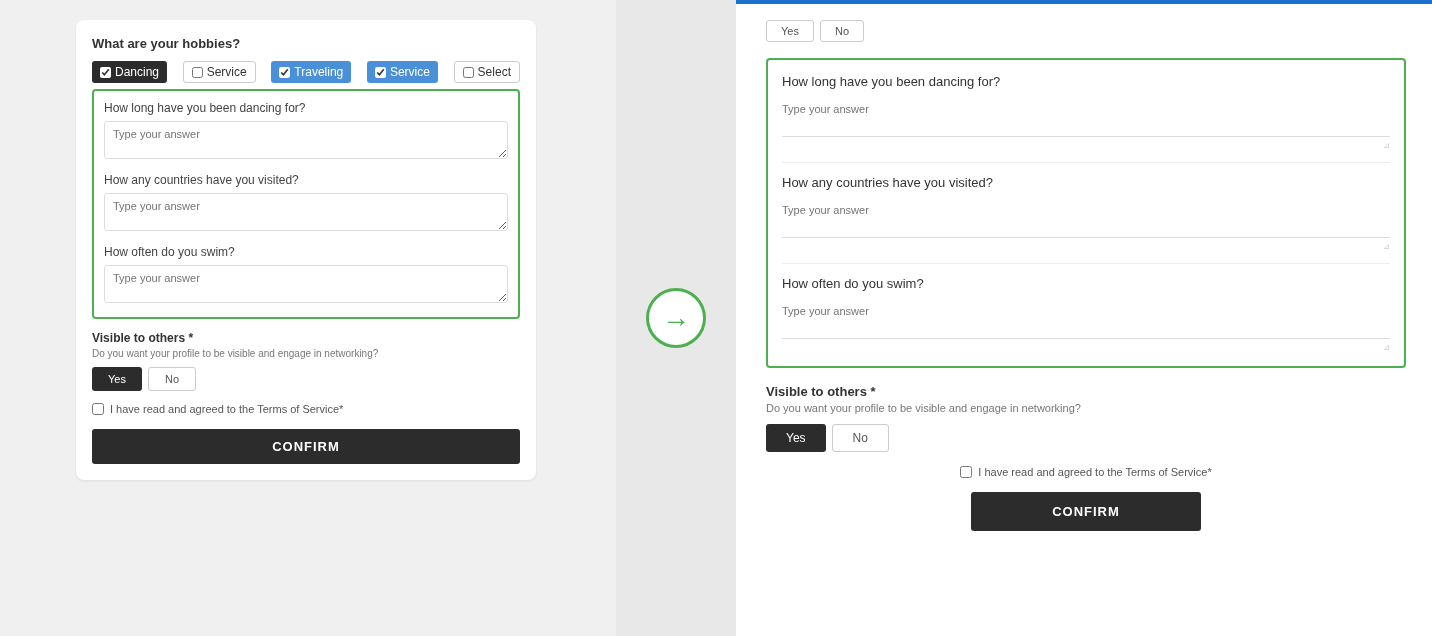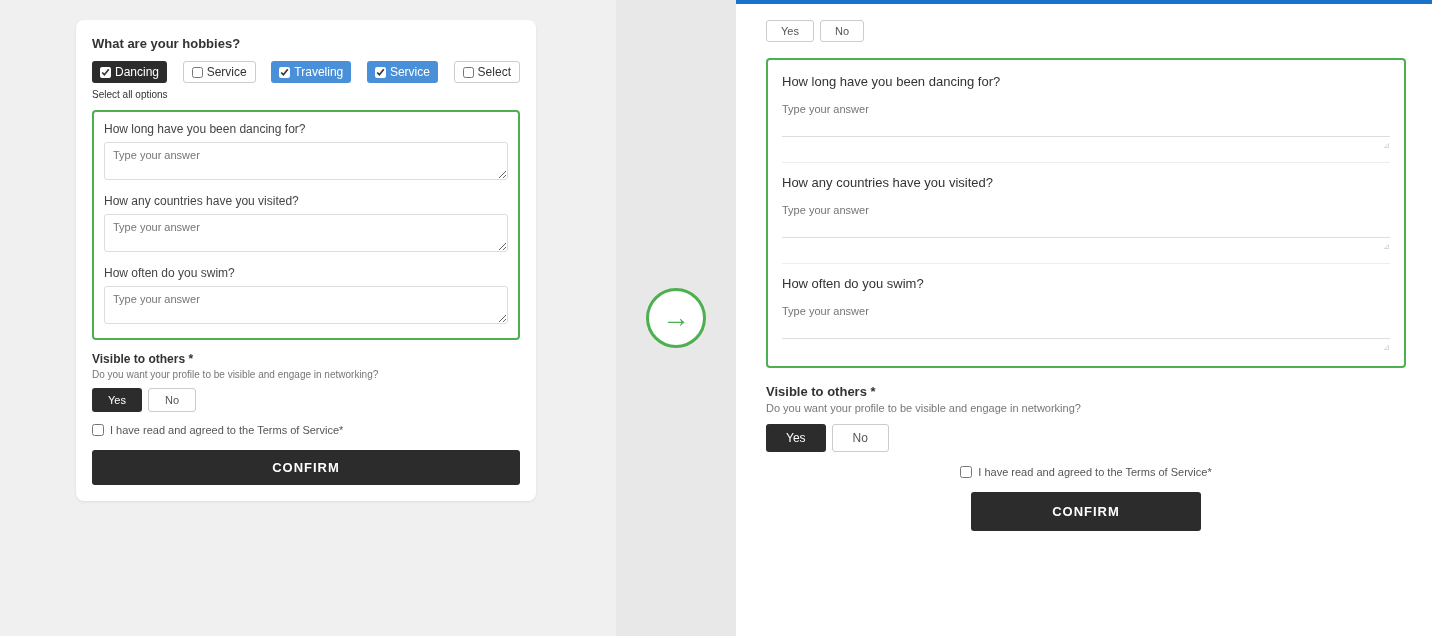--- a/index.html
+++ b/index.html
@@ -405,21 +405,20 @@
           <input type="checkbox" checked="" style="">
           <span>Service</span>
         </label>
 
         <label class="checkbox-item unchecked">
           <input type="checkbox" style="">
           <span>Select</span>
         </label>
       </div>
 
-      <div class="select-all">Select all options</div>
 
       
       <div class="green-bordered">
         
         <div class="sub-question">How long have you been dancing for?</div>
         <textarea class="text-area-field" placeholder="Type your answer" style=""></textarea>
 
         
         <div class="sub-question">How any countries have you visited?</div>
         <textarea class="text-area-field" placeholder="Type your answer" style=""></textarea>

